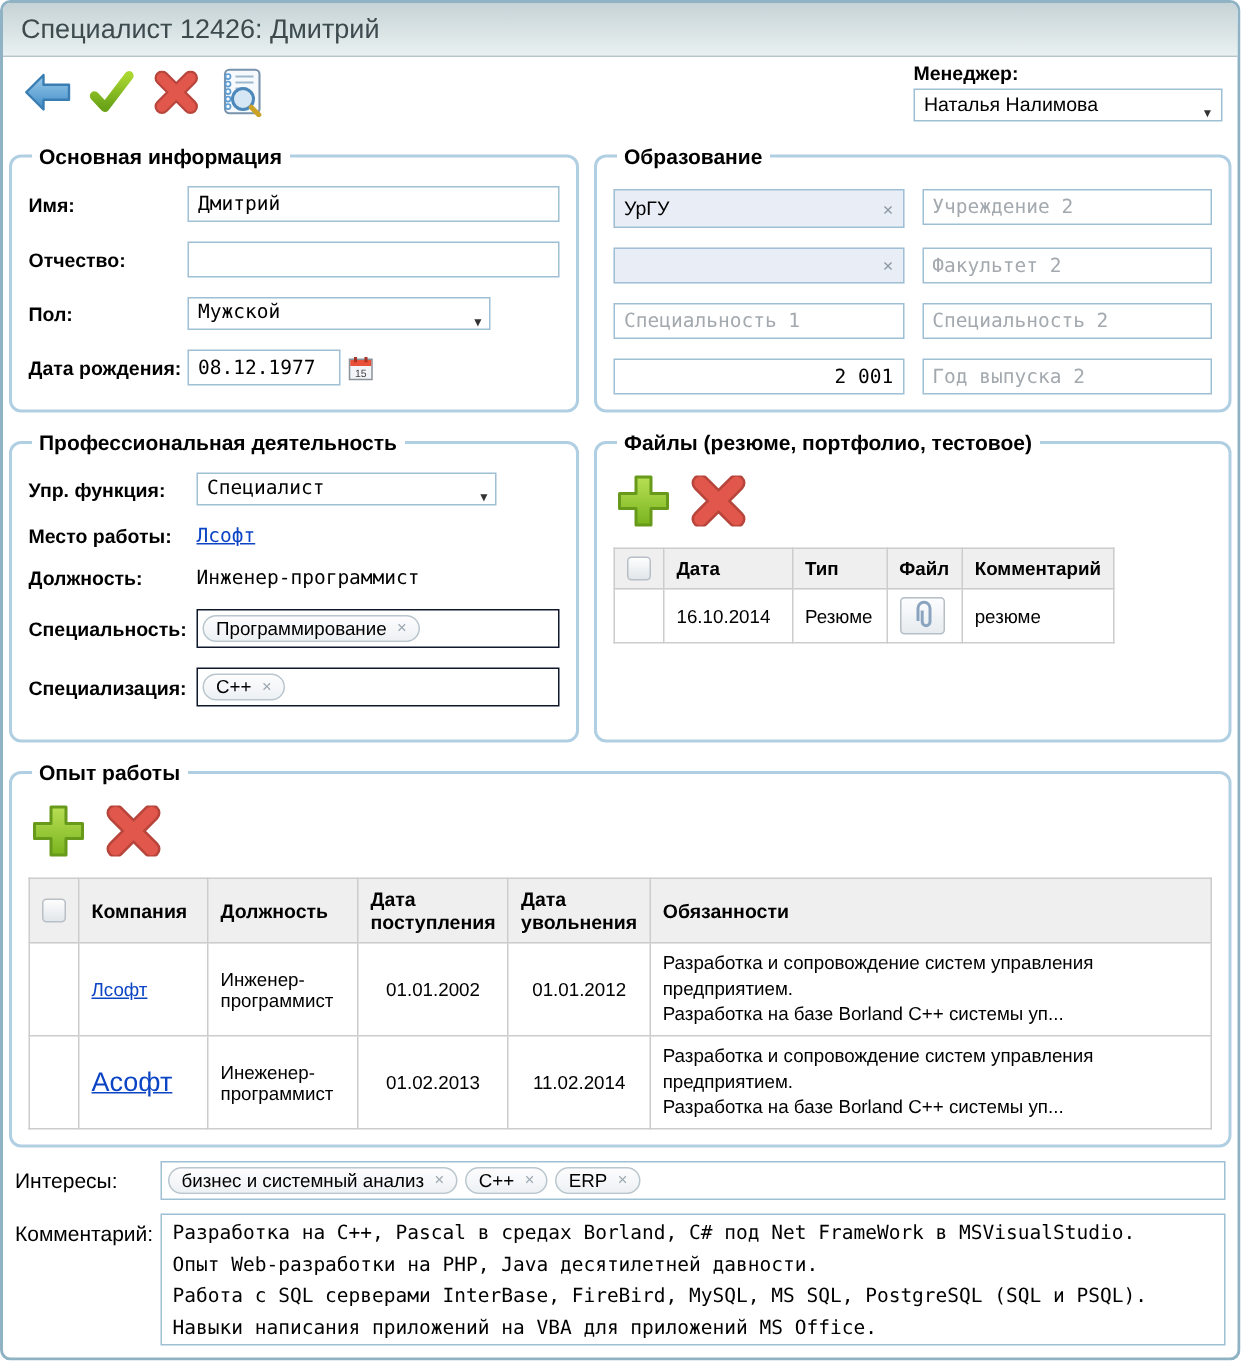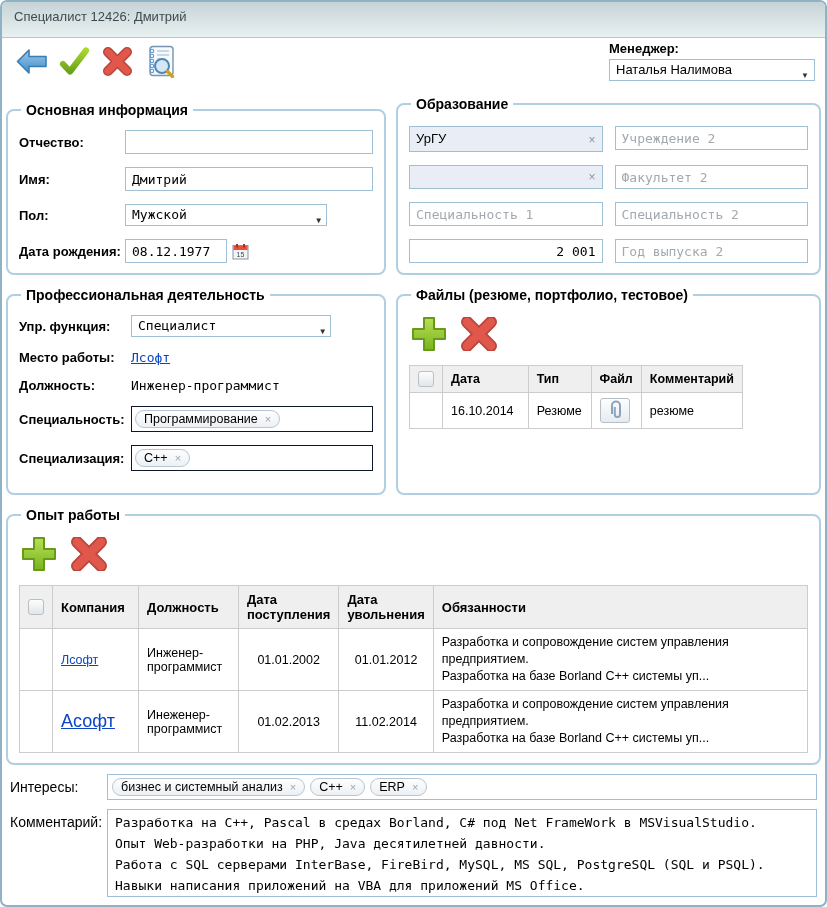--- a/index.html
+++ b/index.html
@@ -10,21 +10,21 @@
     width:827px; height:907px;
     border:2px solid #8fb3c4; border-radius:7px;
     overflow:hidden; position:relative; background:#fff;
   }
 
   
   .titlebar {
     height:36px; padding:7px 12px;
     background:linear-gradient(#c6d3d6,#e9f1f1);
     border-bottom:1px solid #b4c6ca;
-    font-size:13px; color:#3d4a4e;
+    font-size:18px; color:#3d4a4e;
   }
 
   
   .toolbar { position:relative; height:58px; padding:8px 12px 0; }
   .toolbar-icons { display:flex; align-items:center; gap:9px; }
   .tbtn { width:34px; height:34px; display:flex; align-items:center; justify-content:center; cursor:pointer; background:none; border:none; padding:0; }
   .manager { position:absolute; top:3px; right:10px; width:206px; }
   .manager-label { font-weight:bold; font-size:13px; margin-bottom:3px; }
 
   .selectbox {
@@ -37,21 +37,21 @@
   .selectbox.mono { font-family:"DejaVu Sans Mono", monospace; }
 
   
   .content { padding:0 4px; }
   fieldset {
     border:2px solid #b1cfe2; border-radius:8px;
     margin:0; padding:6px 11px 10px;
     background:#fff;
   }
   legend { font-weight:bold; font-size:14px; padding:0 5px; margin-left:2px; }
-  .cols { display:flex; gap:10px;align-items:flex-end; }
+  .cols { display:flex; gap:10px; }
   .fs-left { width:380px; flex:0 0 380px; }
   .fs-right { flex:1; }
 
   
   .frow { display:flex; align-items:center; margin-top:13px; }
   .frow:first-of-type { margin-top:6px; }
   .flabel { font-weight:bold; font-size:13px; flex:0 0 106px; }
   .flabel.wide { flex:0 0 112px; }
   input.txt {
     height:24px; border:1px solid #9fc0d4; background:#fff;
@@ -202,26 +202,26 @@
       </div>
     </div>
   </div>
 
   <div class="content">
 
     <div class="cols">
       <fieldset class="fs-left">
         <legend>Основная информация</legend>
         <div class="frow">
+          <span class="flabel">Имя:</span>
+          <input class="txt grow" value="Дмитрий" style="">
+        </div>
+        <div class="frow">
           <span class="flabel">Отчество:</span>
           <input class="txt grow" value="" style="">
-        </div>
-        <div class="frow">
-          <span class="flabel">Имя:</span>
-          <input class="txt grow" value="Дмитрий" style="">
         </div>
         <div class="frow">
           <span class="flabel">Пол:</span>
           <div class="selectbox mono" style="width:202px;">
             <span>Мужской</span>
             <span class="arrow">▼</span>
           </div>
         </div>
         <div class="frow">
           <span class="flabel">Дата рождения:</span>

